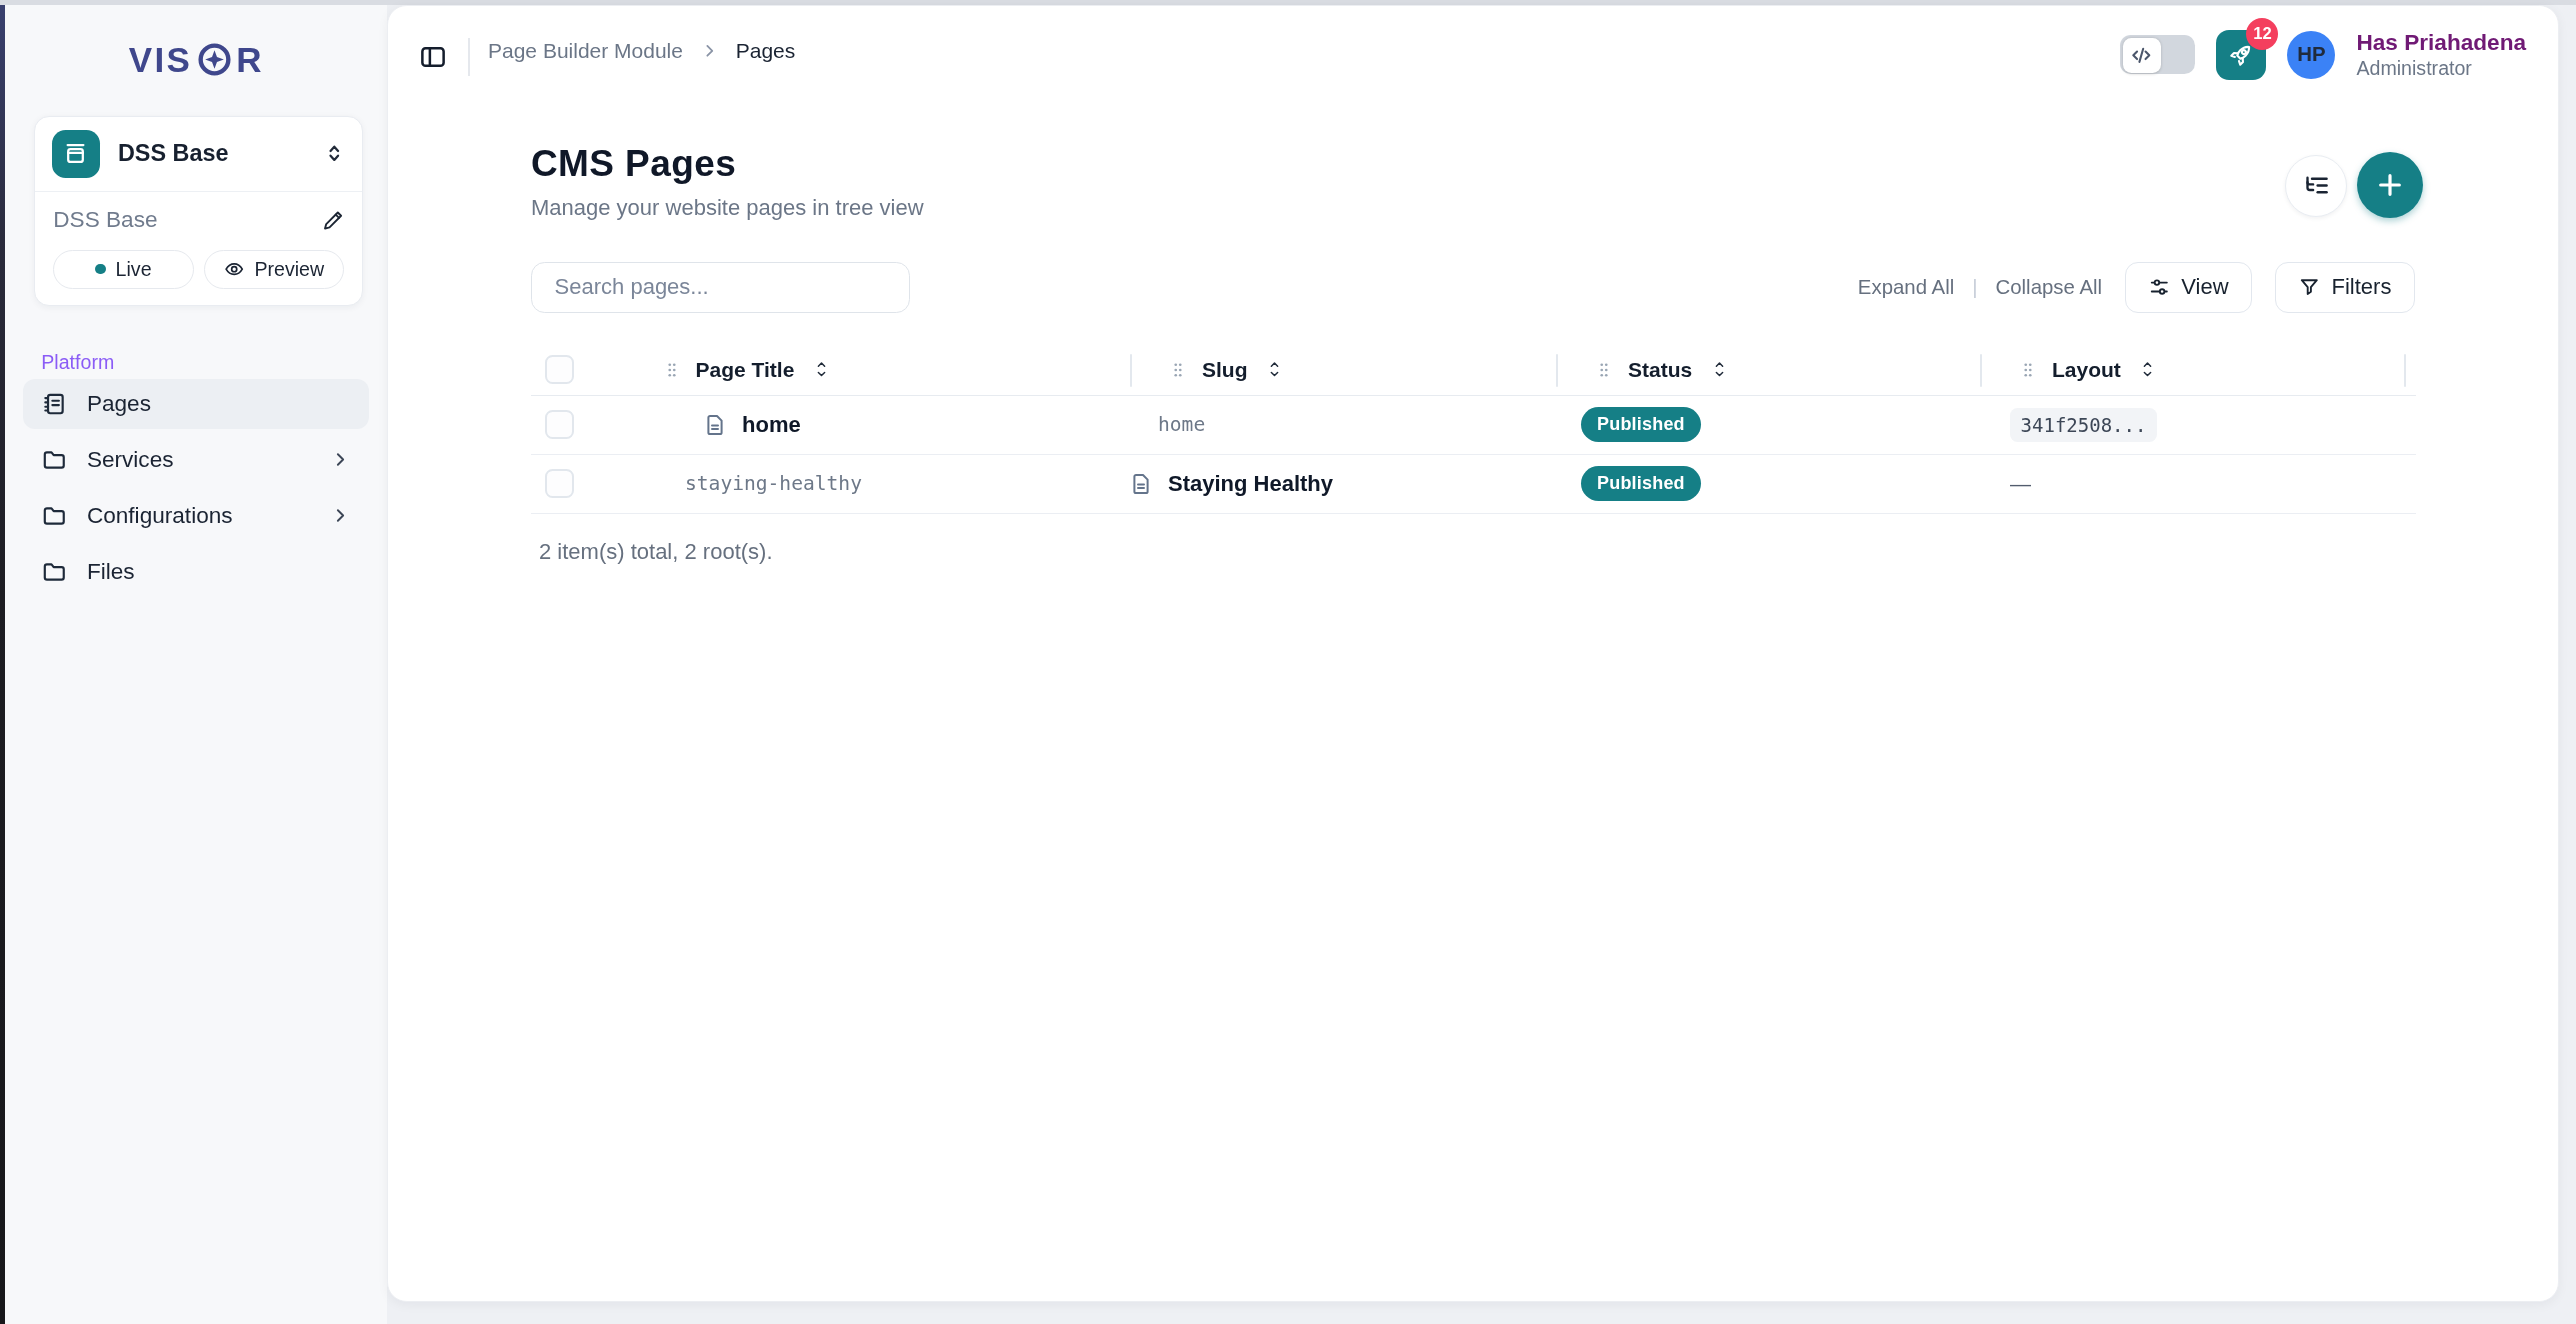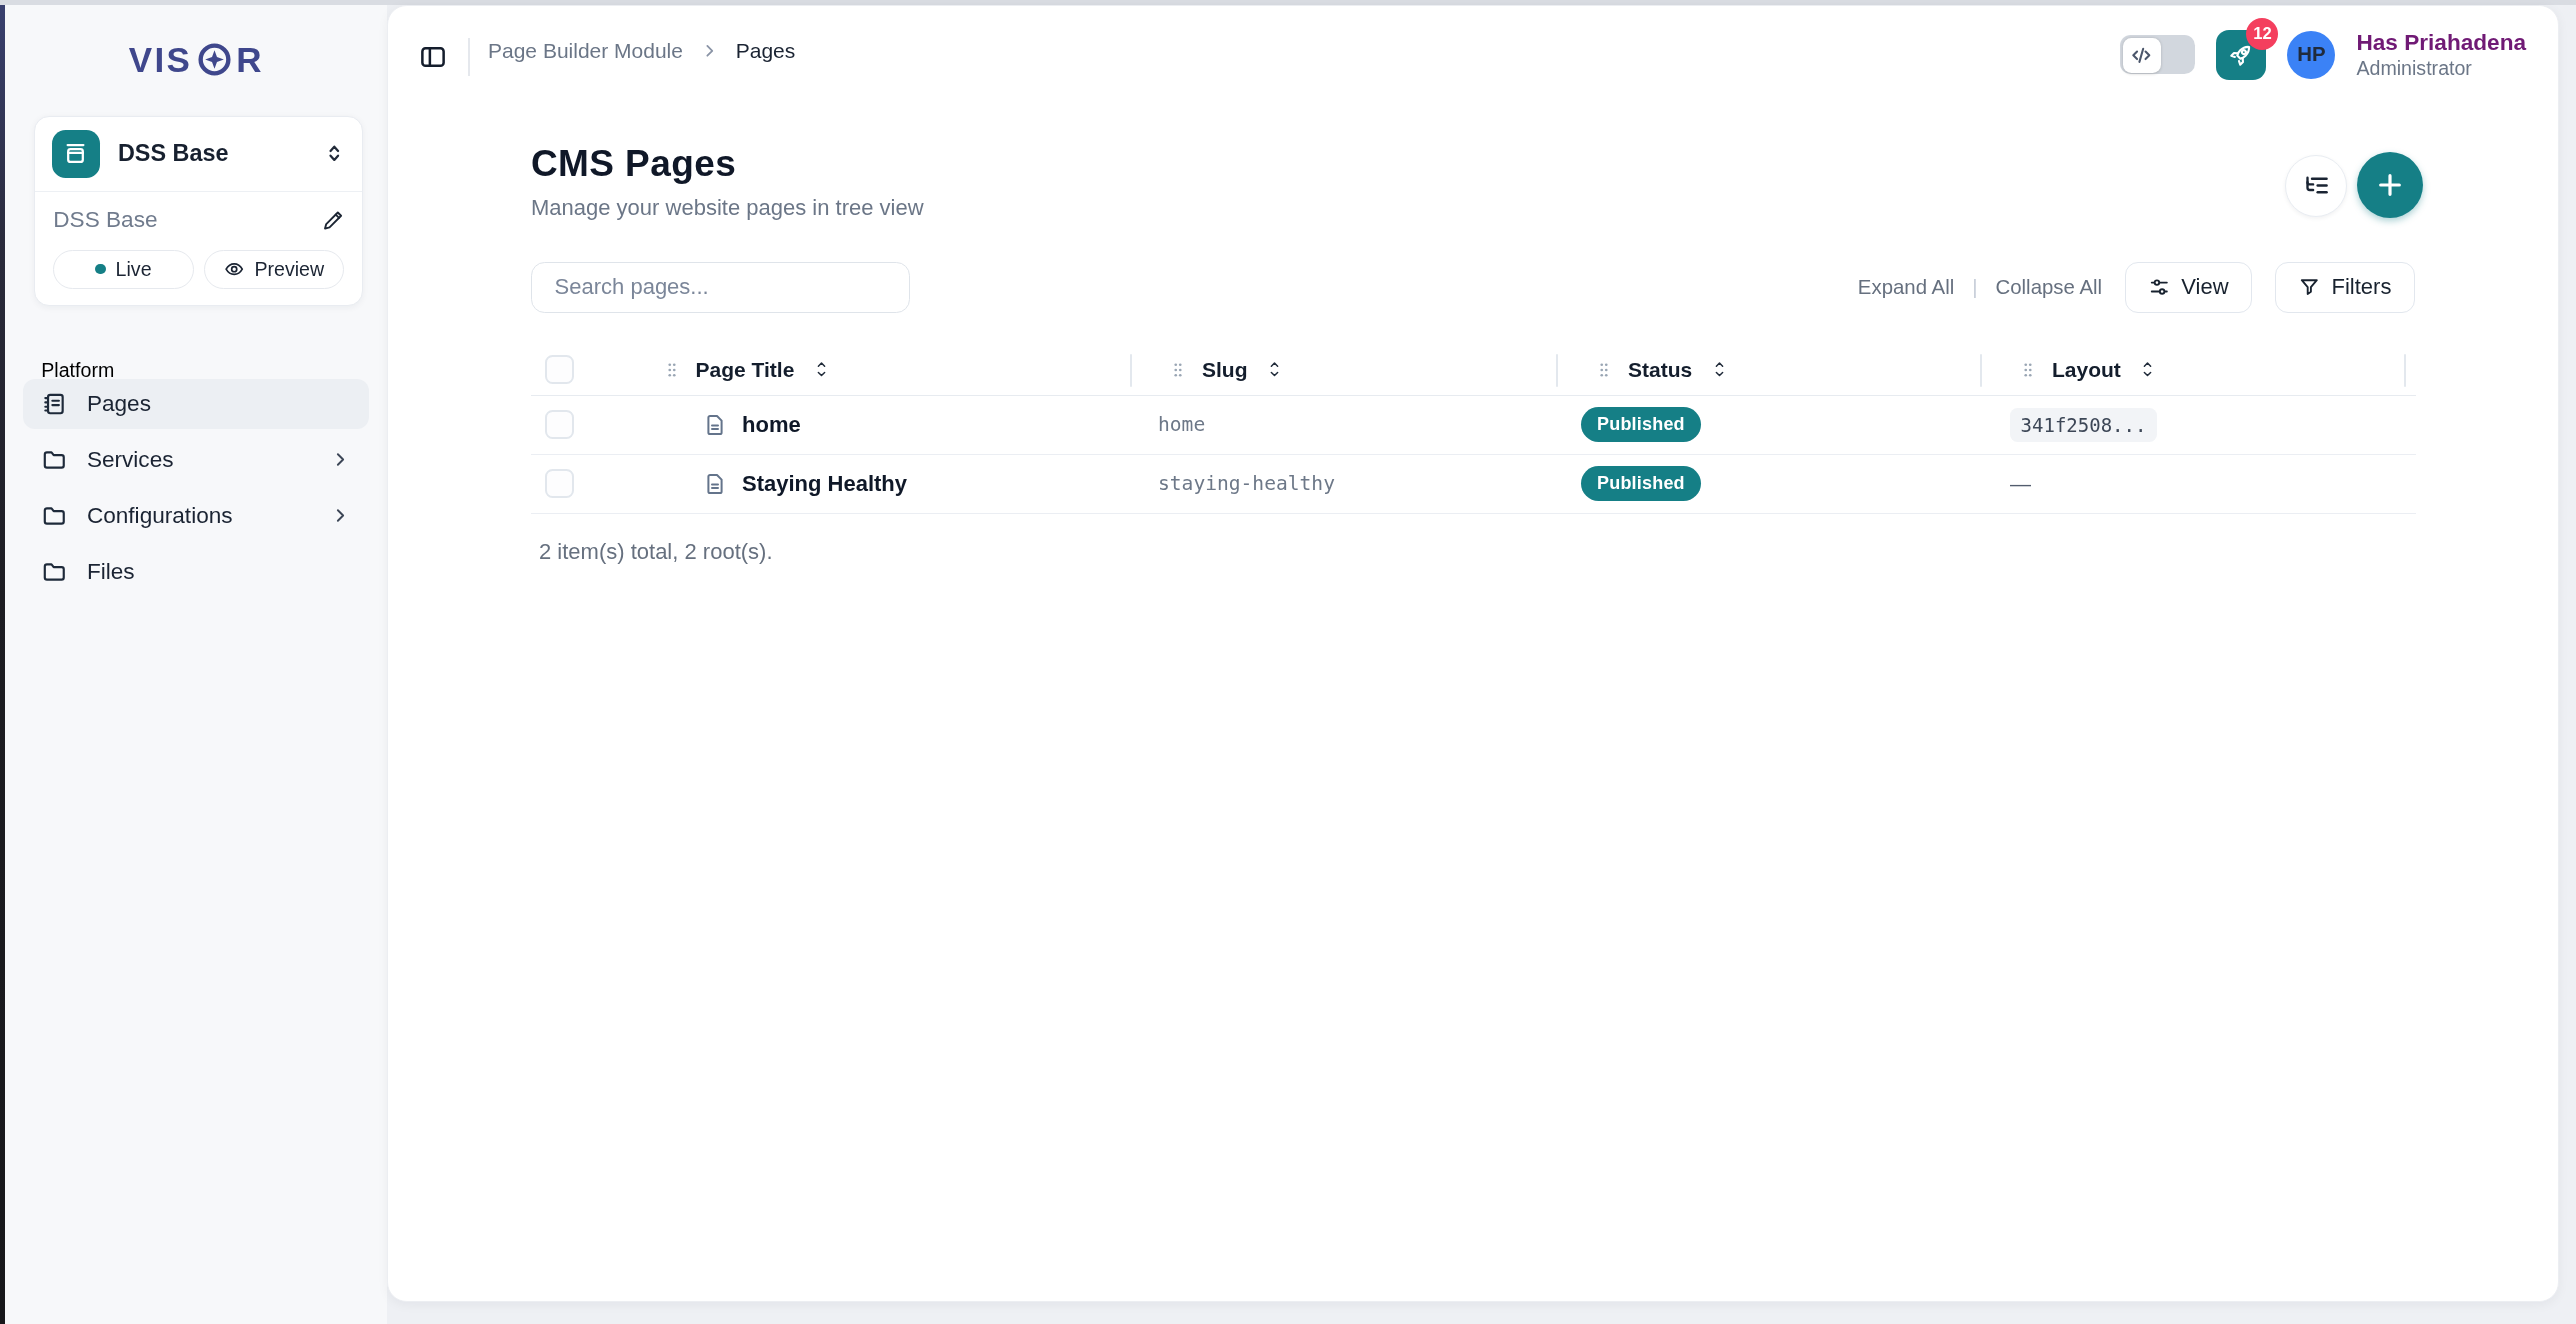--- a/index.html
+++ b/index.html
@@ -34,21 +34,21 @@
   .ws-body{padding:15px 18px 16.6px;}
   .ws-row{display:flex;align-items:center;justify-content:space-between;margin-bottom:16.6px;}
   .ws-sub{font-size:22.6px;color:#707b8d;}
   .ws-row svg{width:22.6px;height:22.6px;color:#1c2533;cursor:pointer;}
   .ws-actions{display:flex;gap:10.6px;}
   .pill-btn{flex:1;height:39px;display:flex;align-items:center;justify-content:center;gap:9.8px;background:#fff;
             border:1.5px solid #e6e9ee;border-radius:21px;font-size:19.6px;color:#1b2433;font-family:inherit;cursor:pointer;}
   .dot{width:10.6px;height:10.6px;border-radius:50%;background:var(--accent);}
   .pill-btn svg{width:20.4px;height:20.4px;color:#1b2433;}
 
-  .plat-label{position:absolute;left:36px;top:354px;font-size:19.6px;color:#000000;font-weight:500;}
+  .plat-label{position:absolute;left:36px;top:346px;font-size:19.6px;color:#8b5cf6;font-weight:500;}
   .nav{position:absolute;left:18px;top:374px;width:346px;display:flex;flex-direction:column;gap:6px;}
   .nav-item{height:50px;display:flex;align-items:center;gap:19.6px;padding:0 18px;border-radius:12px;font-size:22.6px;color:#1b2433;cursor:pointer;}
   .nav-item.active{background:#eceff3;}
   .nav-item svg.ni{width:26px;height:26px;color:#1e2a3a;flex:none;}
   .nav-item .lbl{flex:1;}
   .nav-item svg.chev{width:21px;height:21px;color:#3c4656;flex:none;}
 
   
   .card{position:absolute;left:387px;top:4.5px;width:2172px;height:1297px;background:#fff;border:1.5px solid #eceef2;
         border-radius:19.6px;box-shadow:0 2.3px 10.6px rgba(15,23,42,.05);}
@@ -403,30 +403,30 @@
           </div>
         <div class="col c4">
             <span class="layout-chip">341f2508...</span>
           </div>
       </div>
 
       <div class="trow">
         <div class="col c0">
             <span class="checkbox"></span>
           </div>
+        <div class="col c2">
+            <span class="slug">staying-healthy</span>
+          </div>
         <div class="col c1">
           <svg class="doc-icon" viewBox="0 0 24 24" fill="none" stroke="currentColor" stroke-width="2" stroke-linecap="round" stroke-linejoin="round">
             <path d="M14 3H7a1.6 1.6 0 0 0-1.6 1.6v14.8A1.6 1.6 0 0 0 7 21h10a1.6 1.6 0 0 0 1.6-1.6V7.6L14 3z"></path>
             <path d="M9 12.5h6M9 16h6"></path>
           </svg>
           <span class="cell-title">Staying Healthy</span>
         </div>
-        <div class="col c2">
-            <span class="slug">staying-healthy</span>
-          </div>
         <div class="col c3">
             <span class="badge">Published</span>
           </div>
         <div class="col c4">
             <span class="layout-dash">—</span>
           </div>
       </div>
     </div>
 
     <div class="tfoot">2 item(s) total, 2 root(s).</div>

